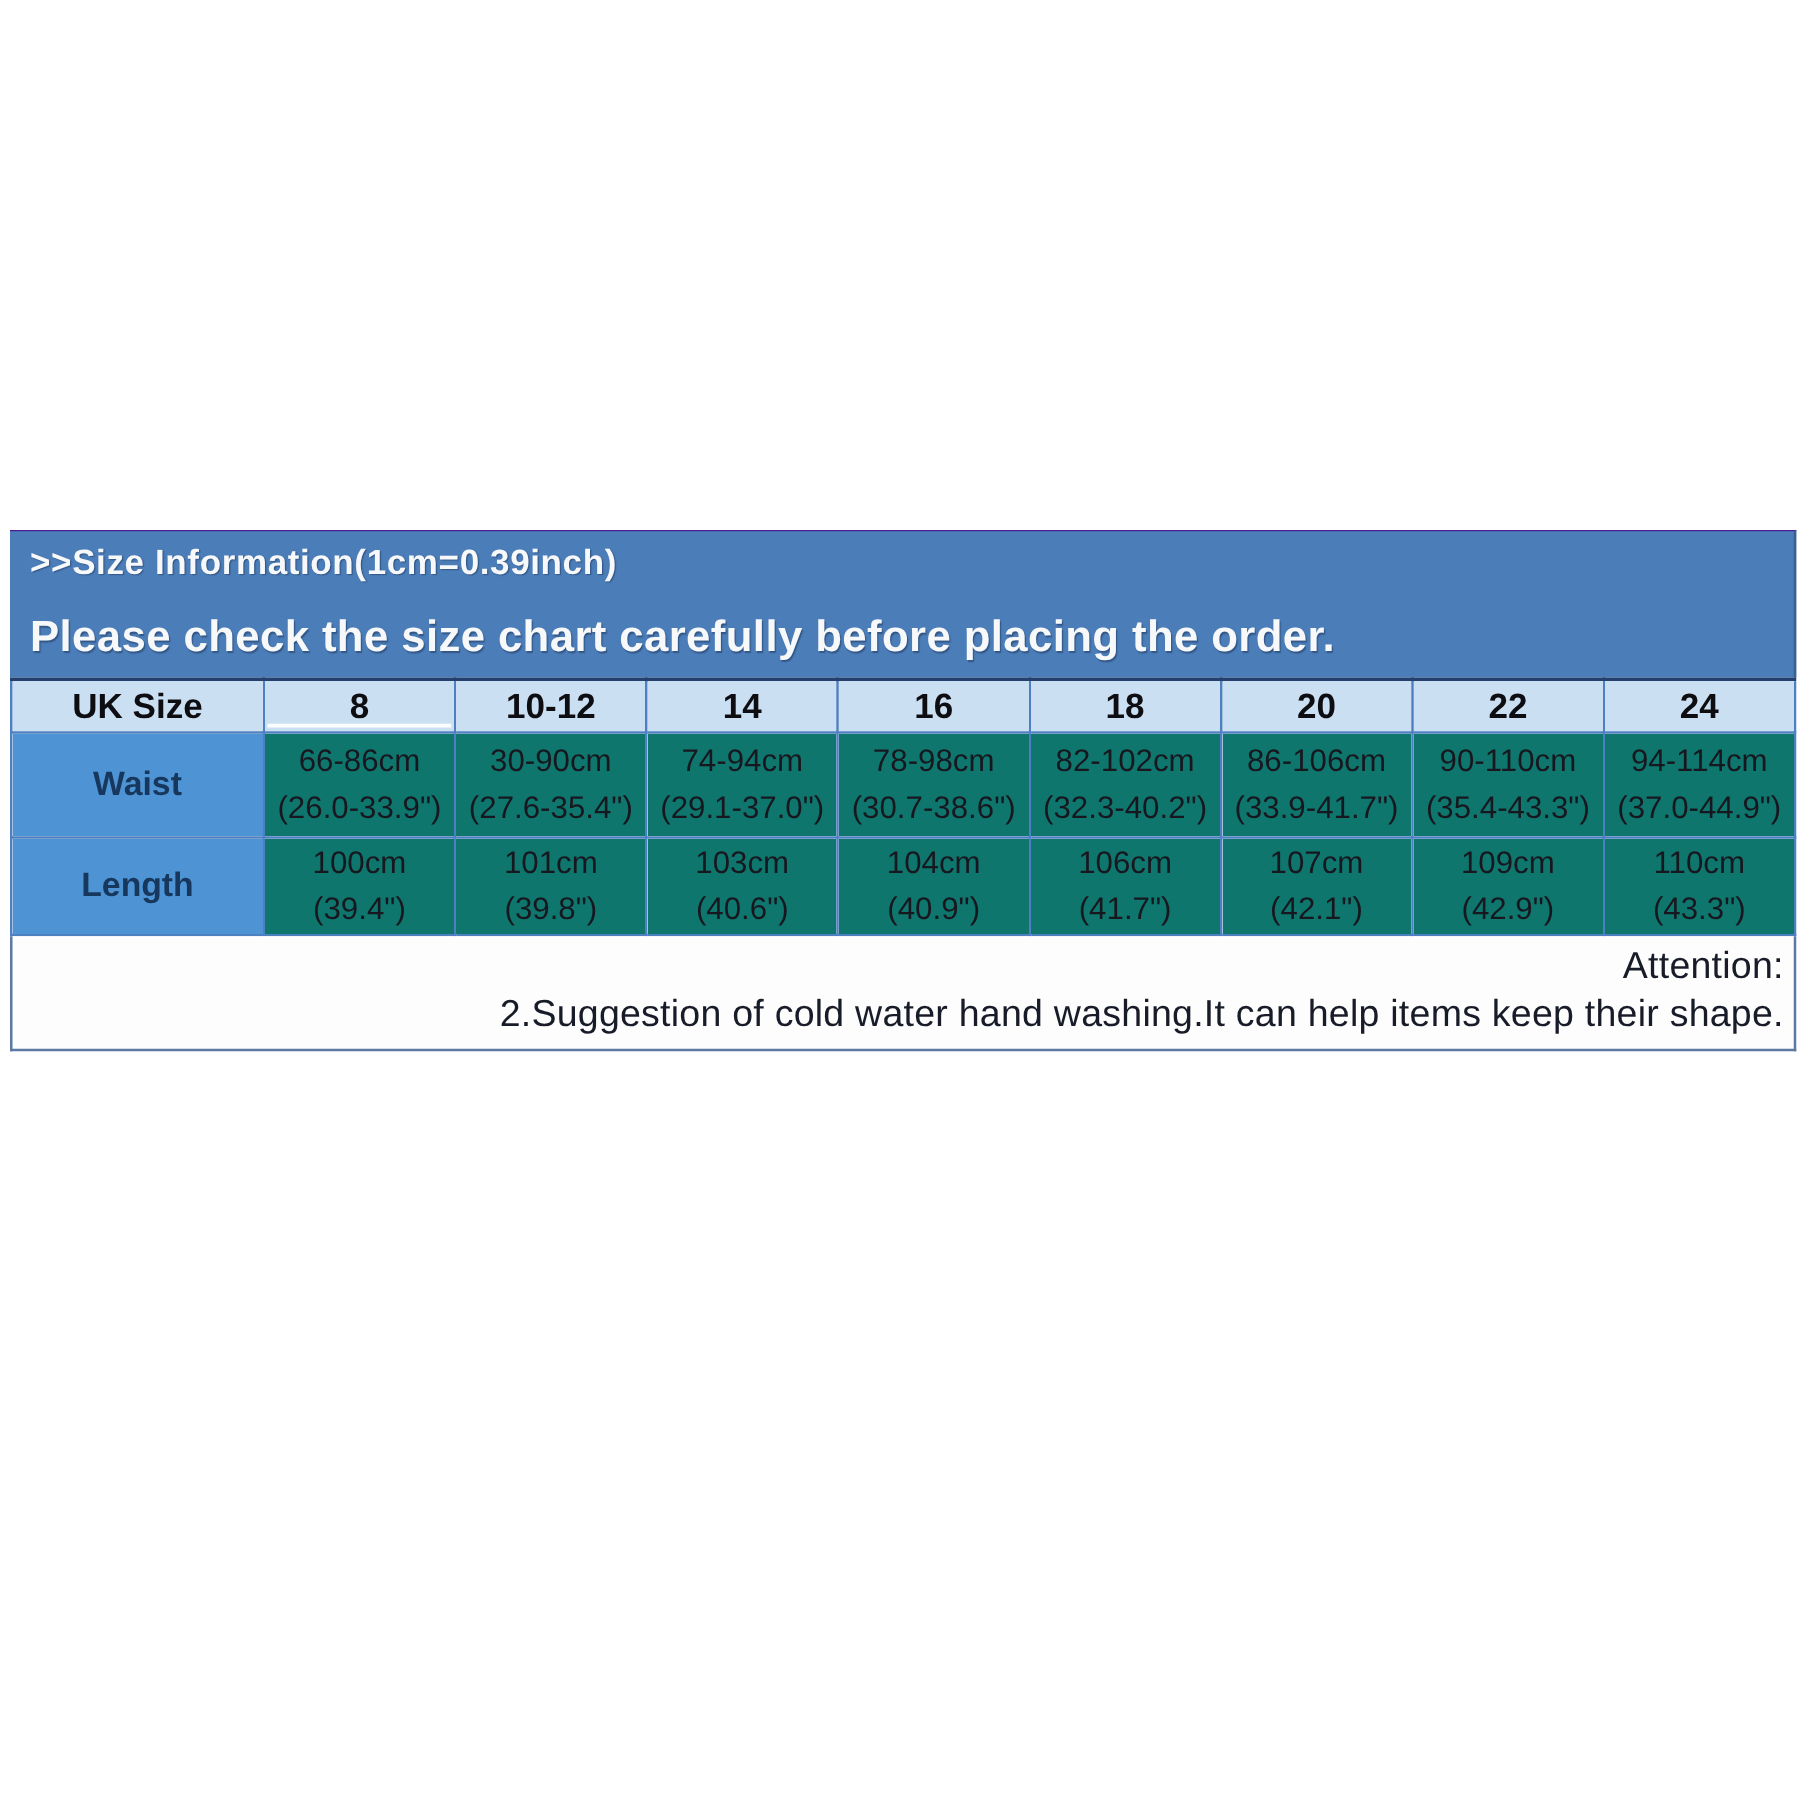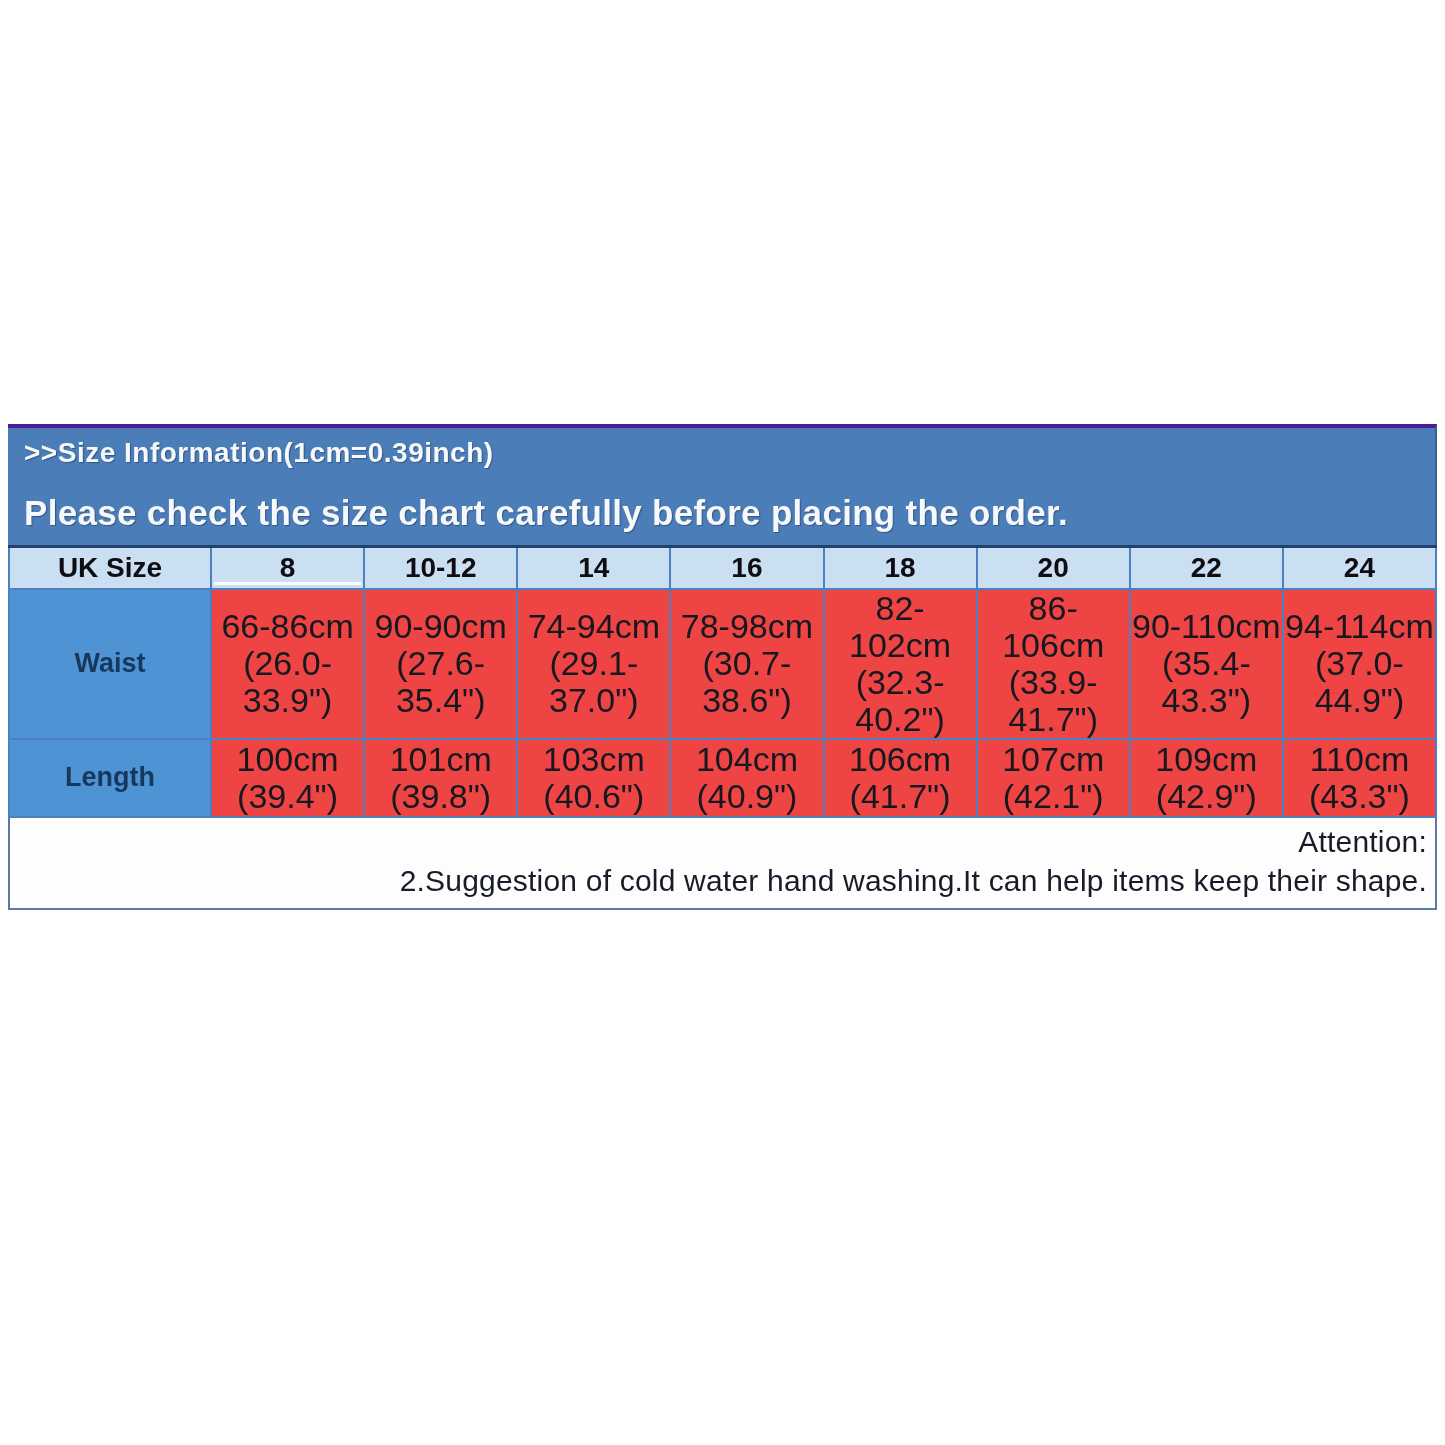--- a/index.html
+++ b/index.html
@@ -9,21 +9,21 @@
   .sheet {
     position: absolute;
     left: 8px;
     top: 424px;
     width: 1429px;
   }
 
   
   .banner {
     background: #4b7db9;
-    border-top: 4px solid #4c1d95;
+    border-top: 1px solid #4c1d95;
     border-right: 2px solid #3a628f;
     padding: 9px 0 12px 16px;
   }
   .banner .title {
     color: #f7f8fa;
     font-weight: bold;
     font-size: 28px;
     letter-spacing: 0.5px;
     text-shadow: 1px 1px 1px rgba(20,40,70,0.45);
   }
@@ -45,21 +45,21 @@
     border-top: 3px solid #24406e;
   }
   table.size-table td {
     border: 2px solid #4d80c0;
     text-align: center;
     vertical-align: middle;
     position: relative;
   }
   .row-head td { height: 82px; background: #cbdff2; font-weight: bold; font-size: 29px; color: #0d0d12; }
   .row-uk td, .row-au td { height: 42px; background: #cbdff2; font-weight: bold; font-size: 28px; color: #0d0d12; }
-  .row-waist td, .row-length td { background: #ef4444; font-size: 34px; color: #17181f; }
+  .row-waist td, .row-length td { background: #0f766e; font-size: 25px; color: #17181f; }
   .row-waist td { height: 84px; }
   .row-length td { height: 78px; }
   td.measure-label {
     background: #4e94d4 !important;
     color: #17375d !important;
     font-size: 27px;
     font-weight: bold;
   }
   .corner-cell div { line-height: 34px; }
   .two-line div { line-height: 37px; }
@@ -123,21 +123,21 @@
       </tr>
 
 
       <tr class="row-waist">
         <td class="measure-label">Waist</td>
         <td class="two-line">
           <div>66-86cm</div>
           <div>(26.0-33.9")</div>
         </td>
         <td class="two-line">
-          <div>90-90cm</div>
+          <div>30-90cm</div>
           <div>(27.6-35.4")</div>
         </td>
         <td class="two-line">
           <div>74-94cm</div>
           <div>(29.1-37.0")</div>
         </td>
         <td class="two-line">
           <div>78-98cm</div>
           <div>(30.7-38.6")</div>
         </td>

